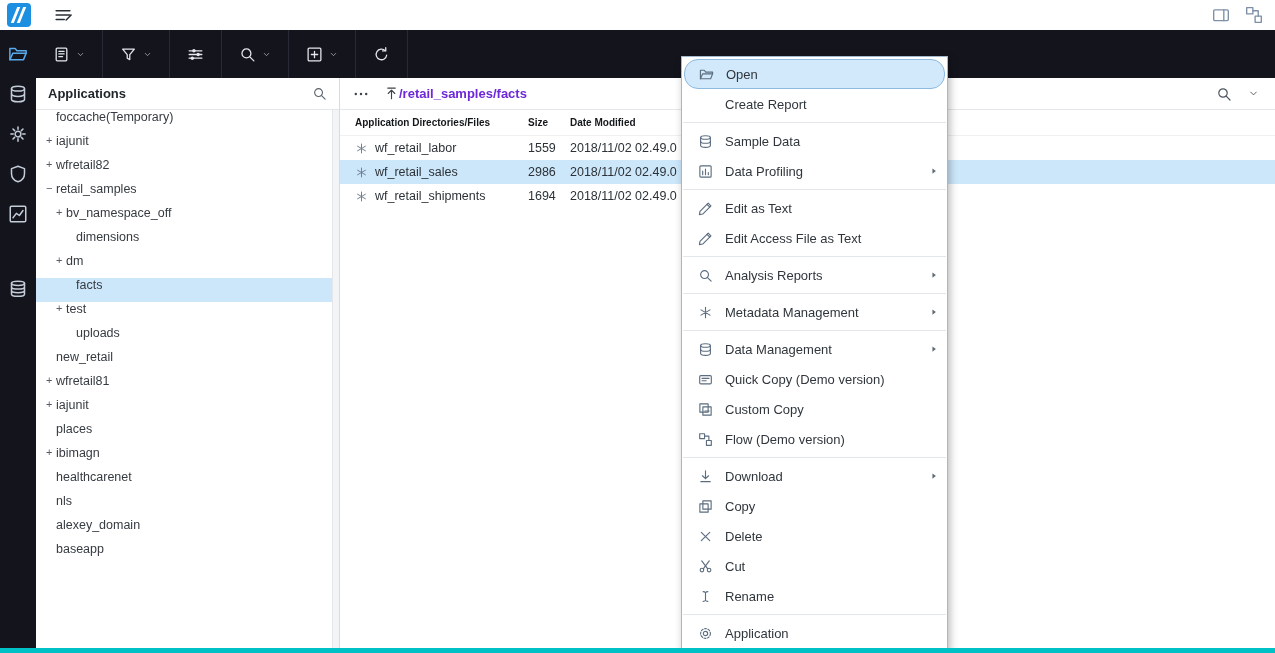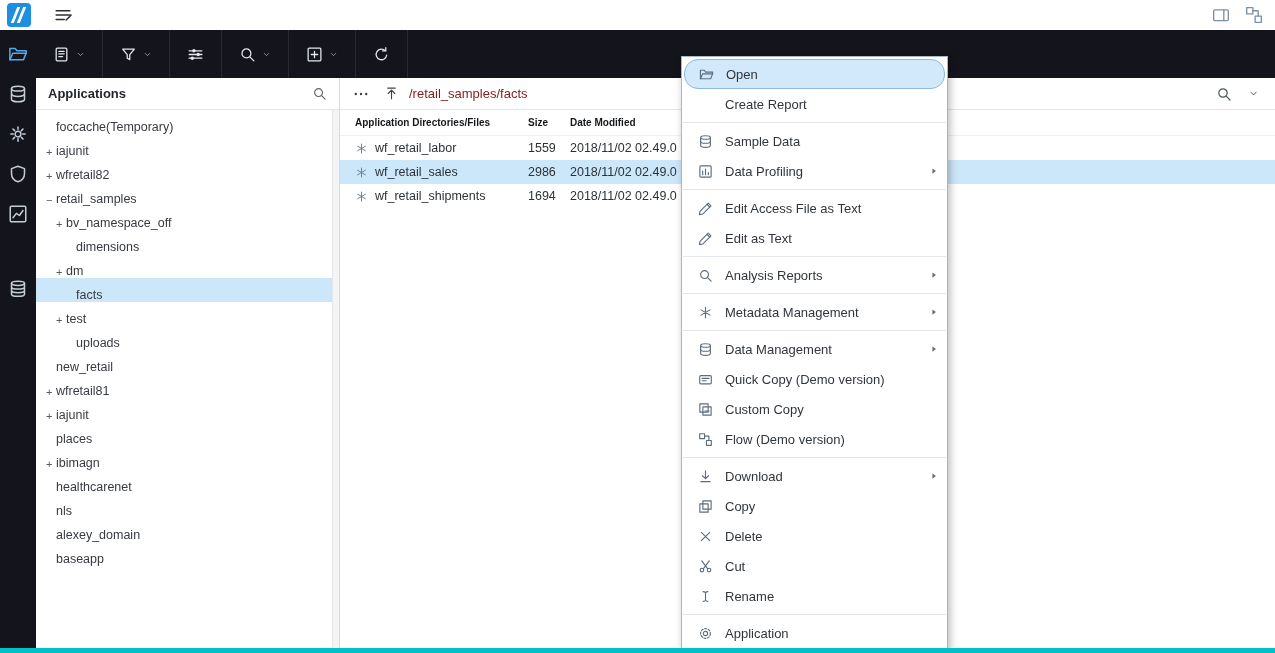--- a/index.html
+++ b/index.html
@@ -29,31 +29,31 @@
   .ritem .icn{width:20px;height:20px}
   .ritem.active{color:#57aaec}
   .ritem:last-child{margin-top:35px}
 
   
   .sidebar{position:absolute;top:78px;left:36px;width:304px;height:570px;background:#fff;border-right:1px solid #d7dbe0}
   .sheader{height:32px;display:flex;align-items:center;padding:0 12px;border-bottom:1px solid #e4e7ea}
   .stitle{font-weight:bold;color:#1f2429}
   .ssearch{margin-left:auto;width:15px;height:15px;color:#5b646e;cursor:pointer}
   .tree{position:absolute;top:32px;left:0;right:7px;bottom:0;overflow:hidden}
-  .titem{height:24px;display:flex;align-items:flex-end;font-size:12.5px;color:#363b41;cursor:pointer}
+  .titem{height:24px;display:flex;align-items:flex-start;font-size:12.5px;color:#363b41;cursor:pointer}
   .titem.selected{background:#cde7fa}
   .texp{width:10px;flex:none;font-size:11px;color:#565c63}
   .strack{position:absolute;top:32px;right:0;width:7px;bottom:0;background:#f3f4f6;border-left:1px solid #e4e6e9}
 
   
   .main{position:absolute;top:78px;left:340px;width:935px;height:570px;background:#fff}
   .pathbar{height:32px;display:flex;align-items:center;padding-left:12px;border-bottom:1px solid #e4e7ea}
   .dots{width:18px;height:16px;color:#3c4247;cursor:pointer}
   .upico{margin-left:14px;width:15px;height:15px;color:#3c4247;cursor:pointer}
-  .path{margin-left:10px;font-weight:normal;color:#7f1d1d}
+  .path{font-weight:bold;color:#6d28d9}
   .pright{margin-left:auto;display:flex;align-items:center;gap:16px;padding-right:16px}
   .psearch{width:16px;height:16px;color:#4c565f;cursor:pointer}
   .pchev{width:11px;height:11px;color:#3c4247;cursor:pointer}
   .thead{height:26px;display:flex;align-items:center;font-weight:bold;font-size:10px;color:#15181b;border-bottom:1px solid #eef0f2}
   .cell{white-space:nowrap;overflow:hidden}
   .cname{flex:0 0 188px;padding-left:15px;display:flex;align-items:center}
   .csize{flex:0 0 42px}
   .cdate{flex:1 1 auto}
   .trow{height:24px;display:flex;align-items:center;font-size:12.5px;color:#2c3237;cursor:pointer}
   .trow.selected{background:#cde7fa}
@@ -417,30 +417,30 @@
       </span>
     </div>
     <div class="msep"></div>
     <div class="mitem">
       <span class="icn micon">
         <svg viewBox="0 0 16 16" width="100%" height="100%" fill="none" stroke="currentColor" stroke-width="1.2" stroke-linecap="round" stroke-linejoin="round">
           <path d="M10.9 2.2l2.9 2.9-8.8 8.8-3.5.6.6-3.5z"></path>
           <path d="M9.6 3.5l2.9 2.9"></path>
         </svg>
       </span>
-      <span class="mlabel">Edit Access File as Text</span>
+      <span class="mlabel">Edit as Text</span>
     </div>
     <div class="mitem">
       <span class="icn micon">
         <svg viewBox="0 0 16 16" width="100%" height="100%" fill="none" stroke="currentColor" stroke-width="1.2" stroke-linecap="round" stroke-linejoin="round">
           <path d="M10.9 2.2l2.9 2.9-8.8 8.8-3.5.6.6-3.5z"></path>
           <path d="M9.6 3.5l2.9 2.9"></path>
         </svg>
       </span>
-      <span class="mlabel">Edit as Text</span>
+      <span class="mlabel">Edit Access File as Text</span>
     </div>
     <div class="msep"></div>
     <div class="mitem">
       <span class="icn micon">
         <svg viewBox="0 0 16 16" width="100%" height="100%" fill="none" stroke="currentColor" stroke-width="1.2" stroke-linecap="round" stroke-linejoin="round">
           <circle cx="7" cy="7" r="4.2"></circle>
           <path d="M10.2 10.2L14 14"></path>
         </svg>
       </span>
       <span class="mlabel">Analysis Reports</span>

